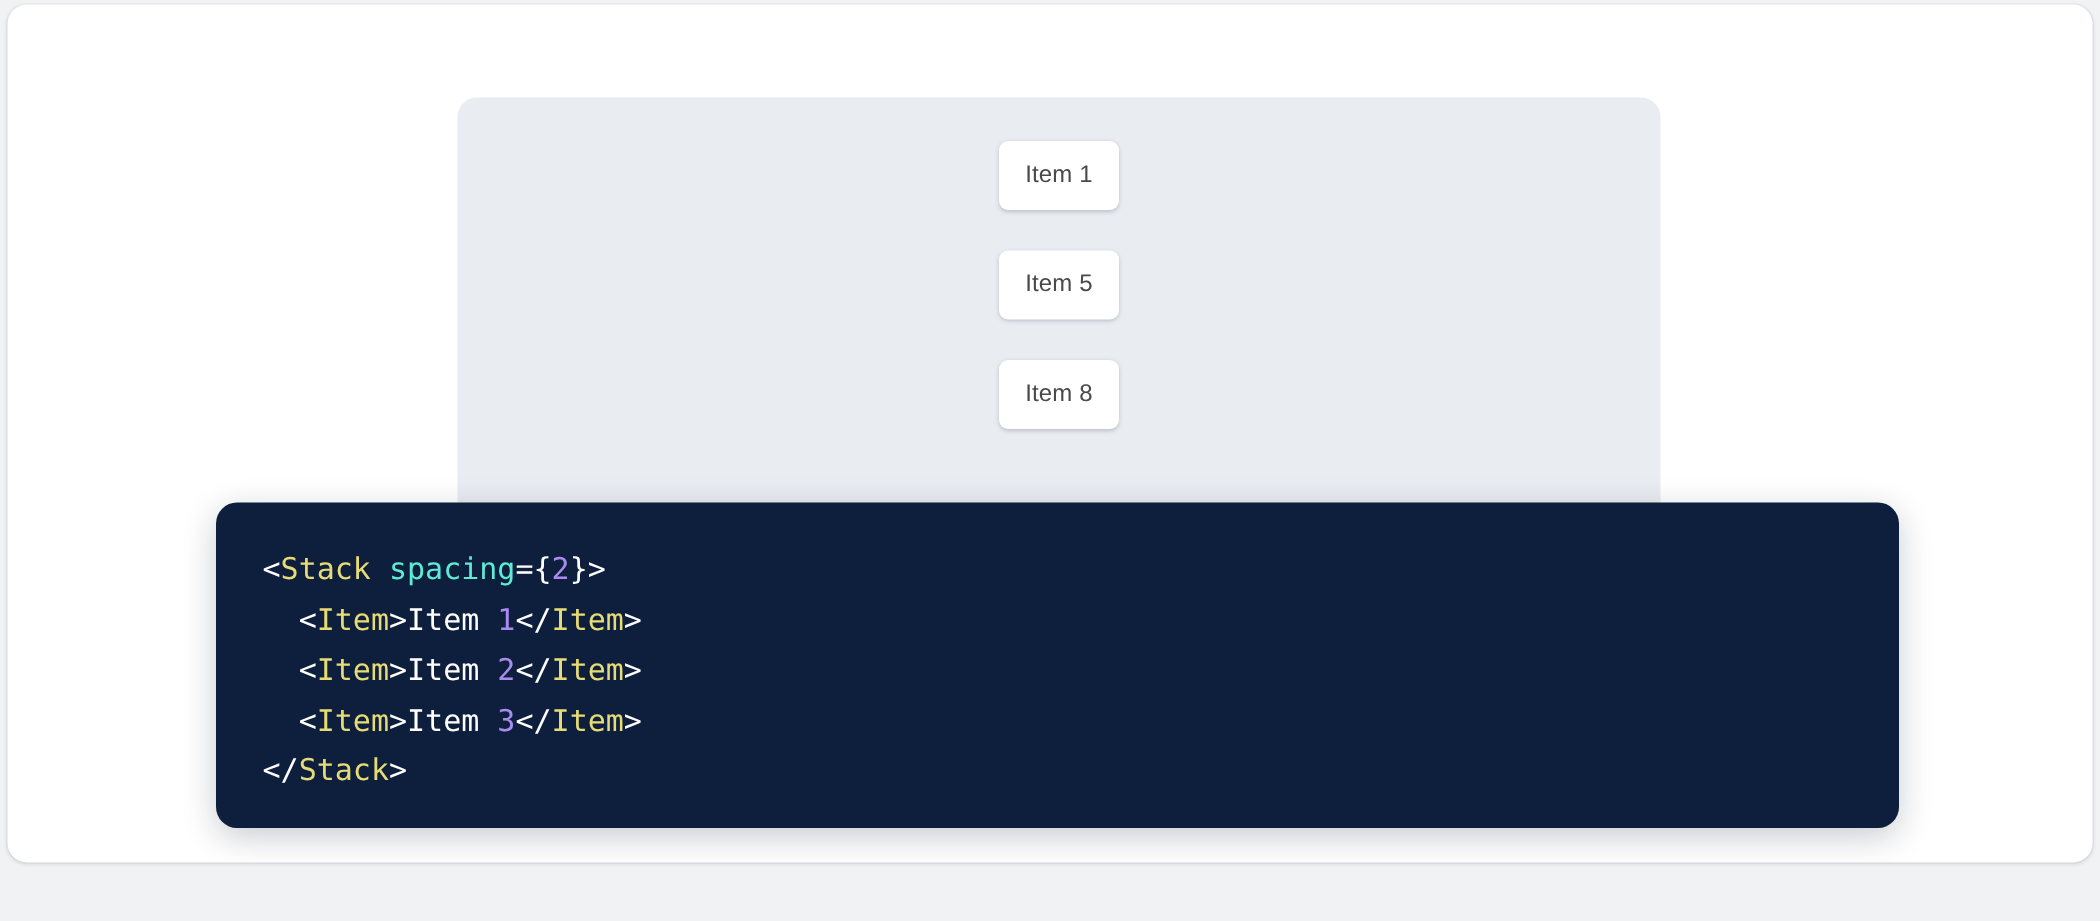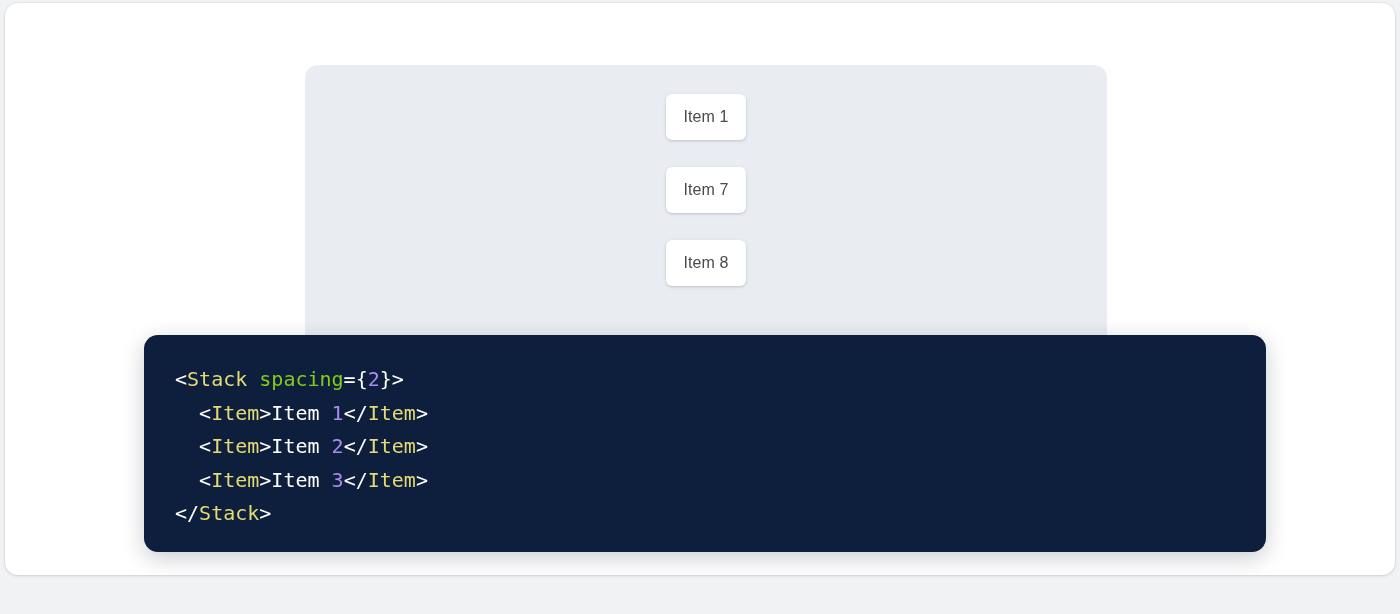--- a/index.html
+++ b/index.html
@@ -85,36 +85,36 @@
     font-family: "DejaVu Sans Mono", "Liberation Mono", monospace;
     font-size: 20px;
     line-height: 33.6px;
     white-space: pre;
     color: #ffffff;
     -webkit-font-smoothing: antialiased;
   }
 
   .tok-punct { color: #ffffff; }
   .tok-tag   { color: #e6db74; }
-  .tok-attr  { color: #84cc16; }
+  .tok-attr  { color: #5eead4; }
   .tok-num   { color: #a98bf0; }
   .tok-text  { color: #ffffff; }
 </style>
 </head>
 <body>
 
 <div id="app-card">
 
   <div id="preview-panel">
     <div id="stack">
         <div class="stack-item">
           <span>Item 1</span>
         </div>
         <div class="stack-item">
-          <span>Item 7</span>
+          <span>Item 5</span>
         </div>
         <div class="stack-item">
           <span>Item 8</span>
         </div>
       </div>
   </div>
 
   <div id="code-panel">
     <pre id="code-block"><span><span class="tok-punct">&lt;</span><span class="tok-tag">Stack</span><span class="tok-punct"> </span><span class="tok-attr">spacing</span><span class="tok-punct">={</span><span class="tok-num">2</span><span class="tok-punct">}&gt;</span></span>
 <span>  <span class="tok-punct">&lt;</span><span class="tok-tag">Item</span><span class="tok-punct">&gt;</span><span class="tok-text">Item </span><span class="tok-num">1</span><span class="tok-punct">&lt;/</span><span class="tok-tag">Item</span><span class="tok-punct">&gt;</span></span>

